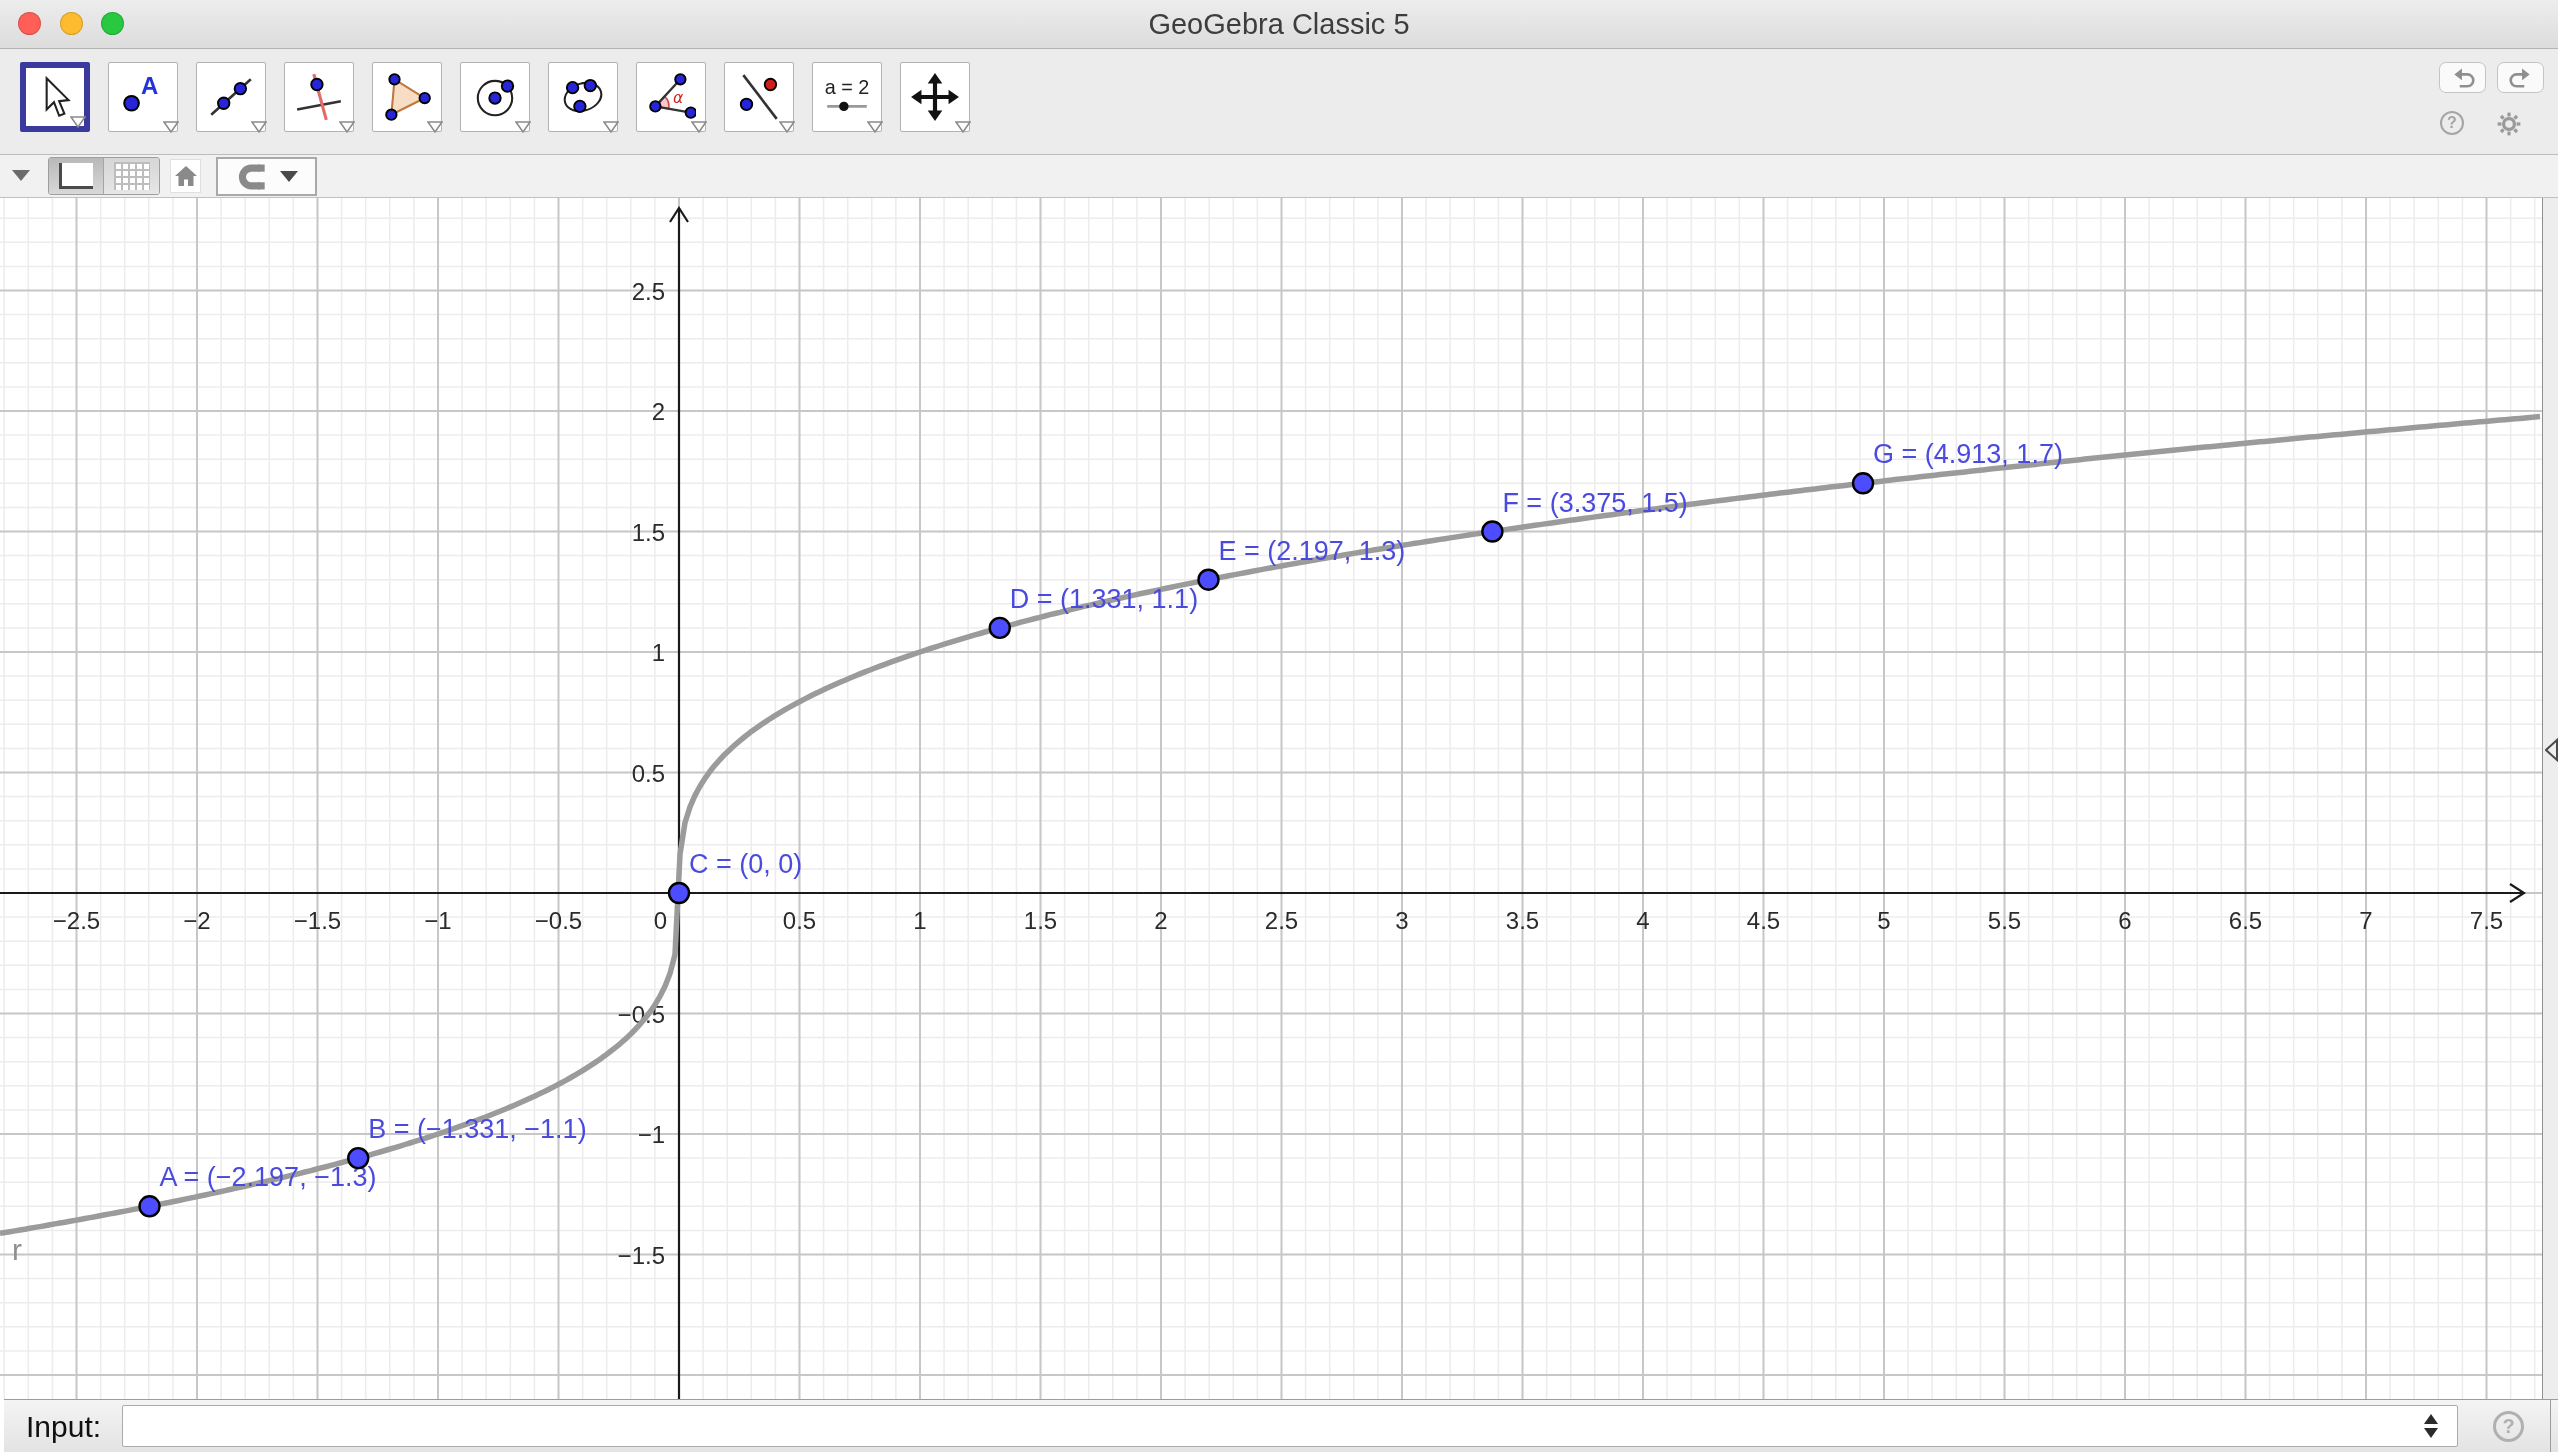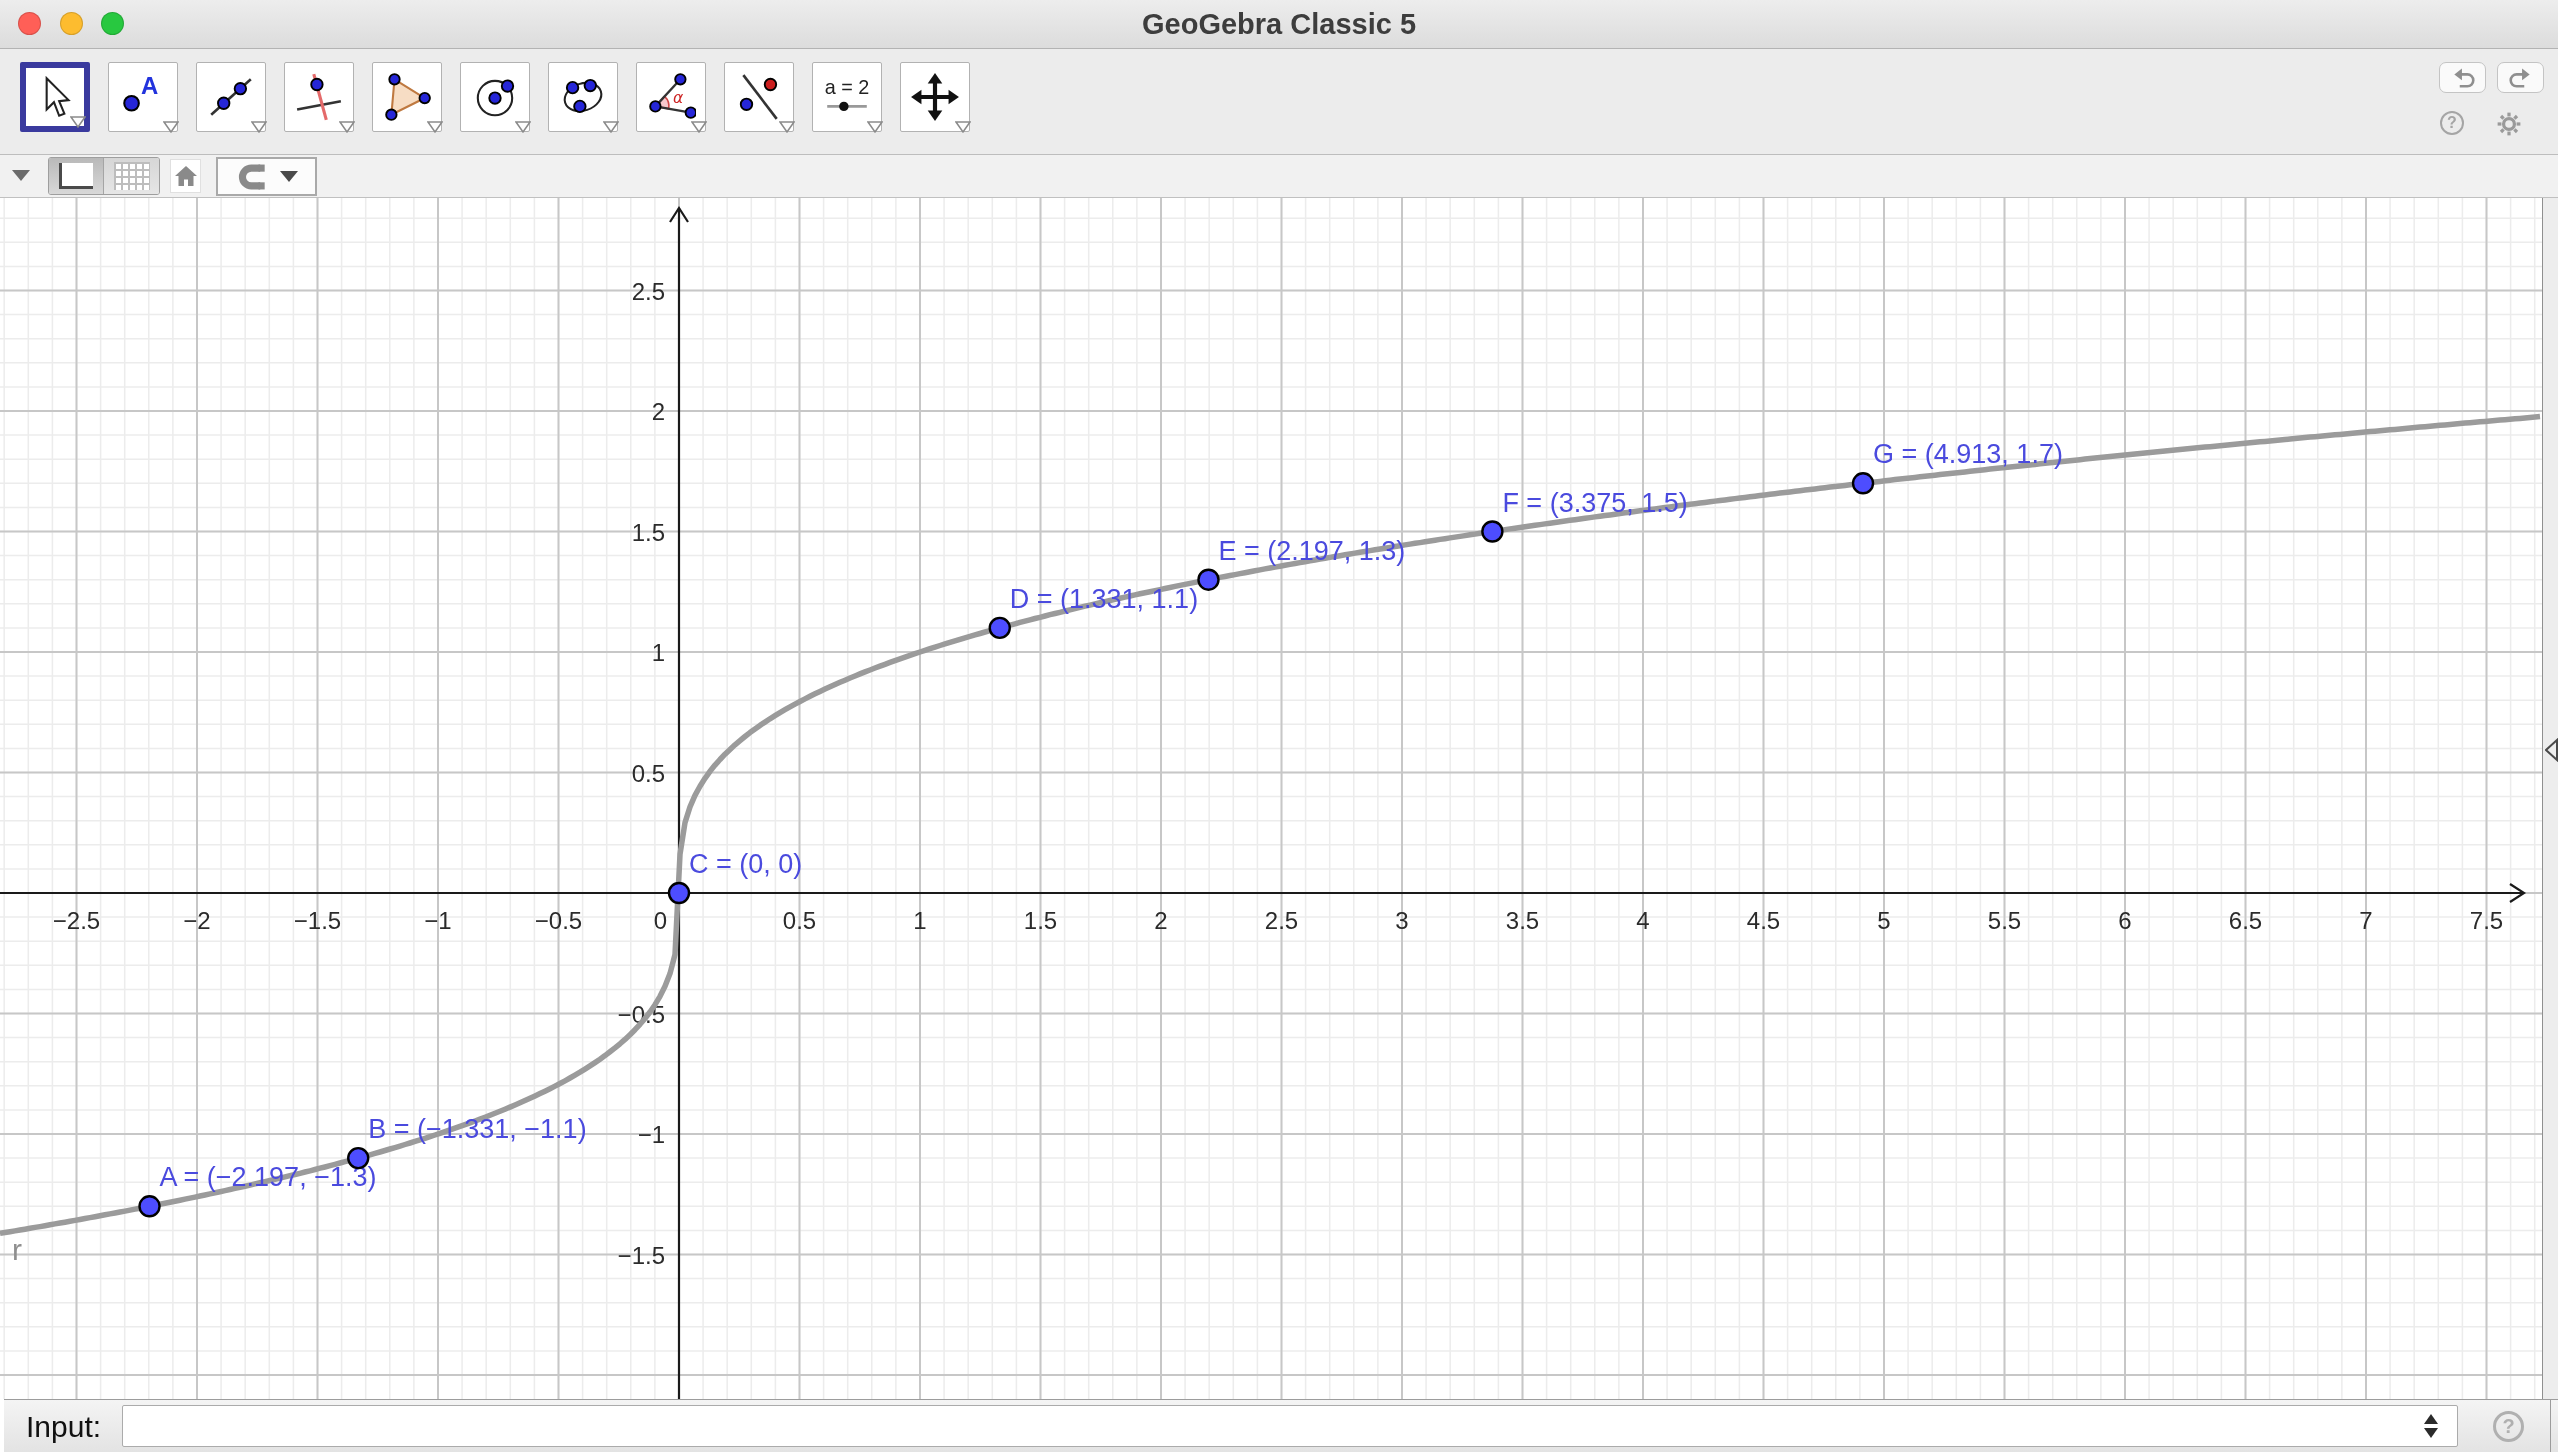--- a/index.html
+++ b/index.html
@@ -7,21 +7,21 @@
   .window{position:relative;width:2558px;height:1452px;background:#fff;overflow:hidden;
           font-family:"Liberation Sans",sans-serif;}
   
   .titlebar{position:absolute;left:0;top:0;width:2558px;height:49px;
             background:linear-gradient(#ededed,#dcdcdc);border-bottom:1px solid #b3b3b3;}
   .tl{position:absolute;top:12px;width:23px;height:23px;border-radius:50%;border:1px solid rgba(0,0,0,.15);}
   .tl.red{left:18px;background:#ff5f57;}
   .tl.yellow{left:60px;background:#fdbc2f;}
   .tl.green{left:101px;background:#28c840;}
   .title{position:absolute;left:0;right:0;top:0;height:49px;line-height:49px;text-align:center;
-         font-size:29px;font-weight:700;color:#3d3d3d;}
+         font-size:29px;font-weight:400;color:#3d3d3d;}
   
   .toolbar{position:absolute;left:0;top:49px;width:2558px;height:106px;background:#ececec;
            border-bottom:1px solid #bdbdbd;}
   .tools{position:absolute;left:20px;top:13px;display:flex;gap:18px;}
   .toolbtn{position:relative;width:70px;height:70px;background:#fff;border:1px solid #b2b2b2;
            border-radius:2px;padding:0;cursor:pointer;}
   .toolbtn.selected{border:6px solid #3a3a9e;}
   .toolbtn svg.icon{position:absolute;left:50%;top:50%;transform:translate(-50%,-50%);}
   .dd{position:absolute;right:-2px;bottom:-2px;}
   

